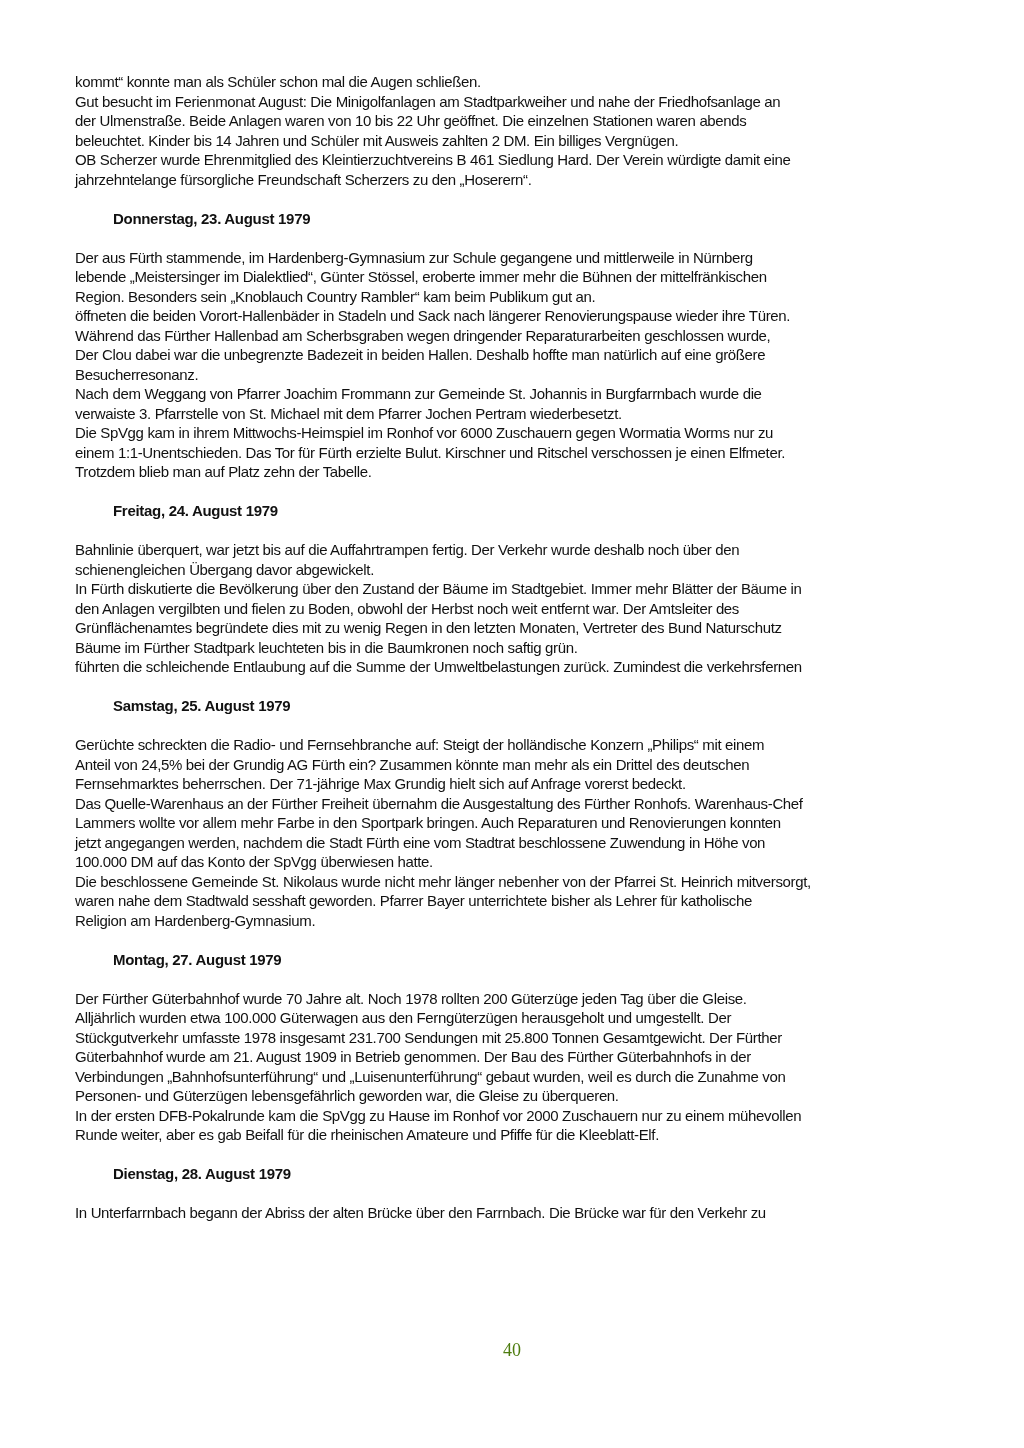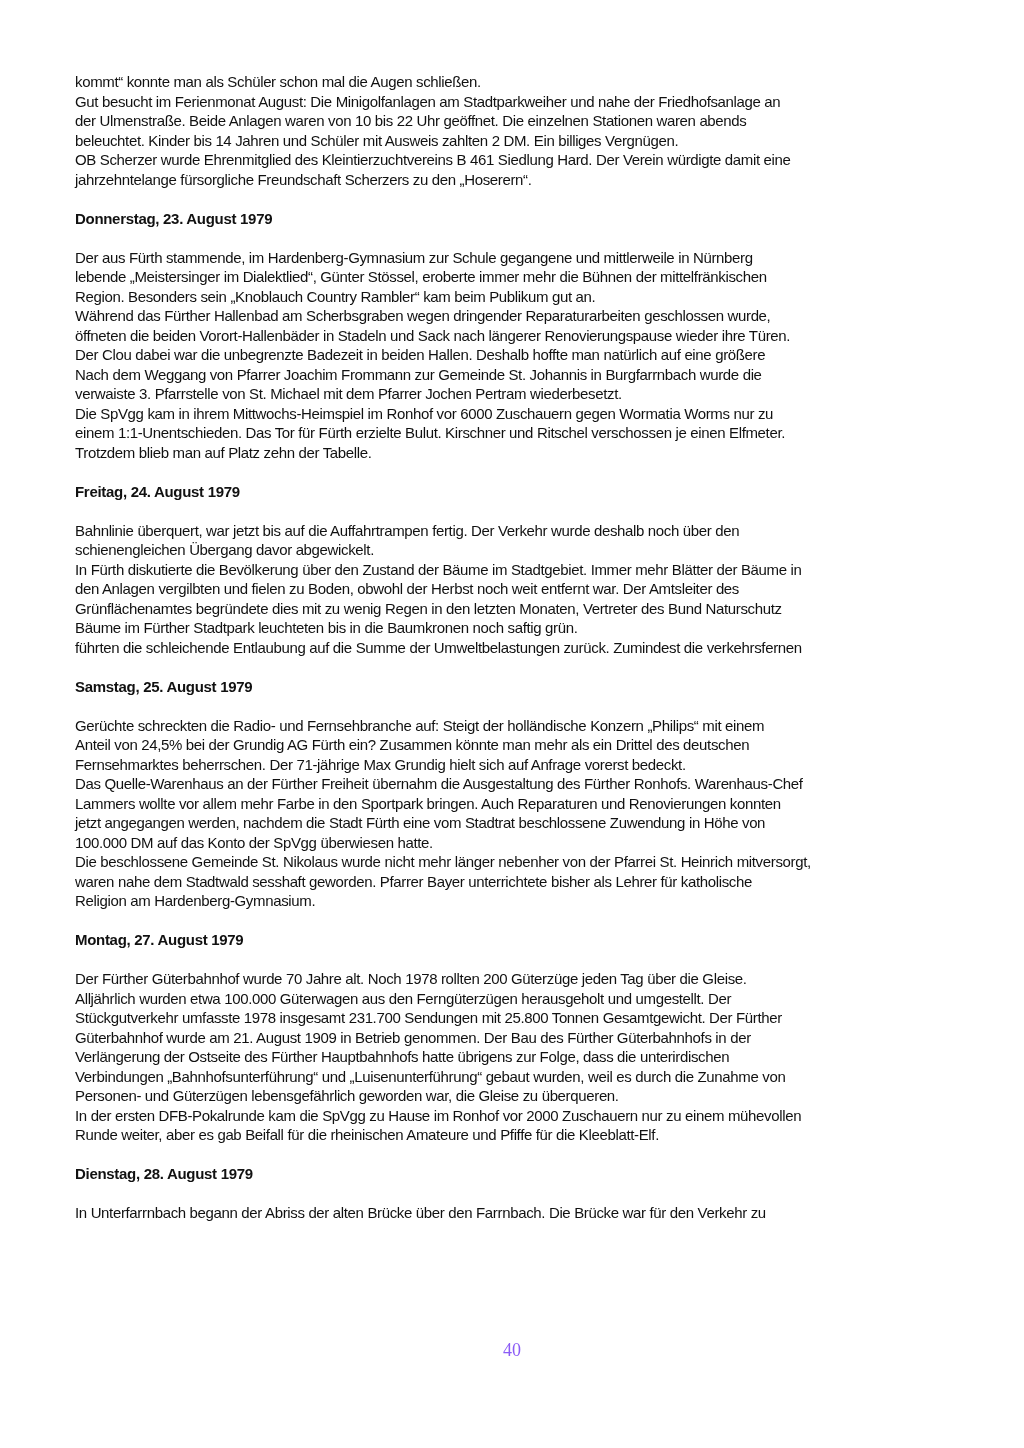--- a/index.html
+++ b/index.html
@@ -14,26 +14,26 @@
       position: absolute; left: 75px; top: 72px; width: 880px;
     }
     .line {
       font-size: 15px; line-height: 19.5px; height: 19.5px;
       white-space: nowrap; letter-spacing: -0.35px;
       transform-origin: left center;
     }
     .heading {
       font-size: 15px; font-weight: bold; line-height: 19.5px; height: 19.5px;
       white-space: nowrap; letter-spacing: -0.3px;
-      margin-top: 19.5px; margin-bottom: 19.5px;
+      margin-top: 19.5px; margin-bottom: 19.5px; margin-left: 38px;
     }
     .para { margin: 0; }
     .page-number {
       position: absolute; left: 0; width: 1024px; top: 1340px; text-align: center;
-      font-family: "Liberation Serif", serif; font-size: 18px; color: #8b5cf6;
+      font-family: "Liberation Serif", serif; font-size: 18px; color: #4d7c0f;
     }
   </style>
 </head>
 <body>
 
 <div class="page">
   <div class="content">
 
     <div class="para">
       <div class="line">kommt“ konnte man als Schüler schon mal die Augen schließen.</div>
@@ -42,23 +42,24 @@
       <div class="line">beleuchtet. Kinder bis 14 Jahren und Schüler mit Ausweis zahlten 2 DM. Ein billiges Vergnügen.</div>
       <div class="line">OB Scherzer wurde Ehrenmitglied des Kleintierzuchtvereins B 461 Siedlung Hard. Der Verein würdigte damit eine</div>
       <div class="line">jahrzehntelange fürsorgliche Freundschaft Scherzers zu den „Hoserern“.</div>
     </div>
 
     <div class="heading">Donnerstag, 23. August 1979</div>
     <div class="para">
       <div class="line">Der aus Fürth stammende, im Hardenberg-Gymnasium zur Schule gegangene und mittlerweile in Nürnberg</div>
       <div class="line">lebende „Meistersinger im Dialektlied“, Günter Stössel, eroberte immer mehr die Bühnen der mittelfränkischen</div>
       <div class="line">Region. Besonders sein „Knoblauch Country Rambler“ kam beim Publikum gut an.</div>
+      <div class="line">öffneten die beiden Vorort-Hallenbäder in Stadeln und Sack nach längerer Renovierungspause wieder ihre Türen.</div>
       <div class="line">Während das Fürther Hallenbad am Scherbsgraben wegen dringender Reparaturarbeiten geschlossen wurde,</div>
-      <div class="line">öffneten die beiden Vorort-Hallenbäder in Stadeln und Sack nach längerer Renovierungspause wieder ihre Türen.</div>
       <div class="line">Der Clou dabei war die unbegrenzte Badezeit in beiden Hallen. Deshalb hoffte man natürlich auf eine größere</div>
+      <div class="line">Besucherresonanz.</div>
       <div class="line">Nach dem Weggang von Pfarrer Joachim Frommann zur Gemeinde St. Johannis in Burgfarrnbach wurde die</div>
       <div class="line">verwaiste 3. Pfarrstelle von St. Michael mit dem Pfarrer Jochen Pertram wiederbesetzt.</div>
       <div class="line">Die SpVgg kam in ihrem Mittwochs-Heimspiel im Ronhof vor 6000 Zuschauern gegen Wormatia Worms nur zu</div>
       <div class="line">einem 1:1-Unentschieden. Das Tor für Fürth erzielte Bulut. Kirschner und Ritschel verschossen je einen Elfmeter.</div>
       <div class="line">Trotzdem blieb man auf Platz zehn der Tabelle.</div>
     </div>
 
     <div class="heading">Freitag, 24. August 1979</div>
     <div class="para">
       <div class="line">Bahnlinie überquert, war jetzt bis auf die Auffahrtrampen fertig. Der Verkehr wurde deshalb noch über den</div>
@@ -83,21 +84,20 @@
       <div class="line">waren nahe dem Stadtwald sesshaft geworden. Pfarrer Bayer unterrichtete bisher als Lehrer für katholische</div>
       <div class="line">Religion am Hardenberg-Gymnasium.</div>
     </div>
 
     <div class="heading">Montag, 27. August 1979</div>
     <div class="para">
       <div class="line">Der Fürther Güterbahnhof wurde 70 Jahre alt. Noch 1978 rollten 200 Güterzüge jeden Tag über die Gleise.</div>
       <div class="line">Alljährlich wurden etwa 100.000 Güterwagen aus den Ferngüterzügen herausgeholt und umgestellt. Der</div>
       <div class="line">Stückgutverkehr umfasste 1978 insgesamt 231.700 Sendungen mit 25.800 Tonnen Gesamtgewicht. Der Fürther</div>
       <div class="line">Güterbahnhof wurde am 21. August 1909 in Betrieb genommen. Der Bau des Fürther Güterbahnhofs in der</div>
-      <div class="line">Verlängerung der Ostseite des Fürther Hauptbahnhofs hatte übrigens zur Folge, dass die unterirdischen</div>
       <div class="line">Verbindungen „Bahnhofsunterführung“ und „Luisenunterführung“ gebaut wurden, weil es durch die Zunahme von</div>
       <div class="line">Personen- und Güterzügen lebensgefährlich geworden war, die Gleise zu überqueren.</div>
       <div class="line">In der ersten DFB-Pokalrunde kam die SpVgg zu Hause im Ronhof vor 2000 Zuschauern nur zu einem mühevollen</div>
       <div class="line">Runde weiter, aber es gab Beifall für die rheinischen Amateure und Pfiffe für die Kleeblatt-Elf.</div>
     </div>
 
     <div class="heading">Dienstag, 28. August 1979</div>
     <div class="para">
       <div class="line">In Unterfarrnbach begann der Abriss der alten Brücke über den Farrnbach. Die Brücke war für den Verkehr zu</div>
     </div>

